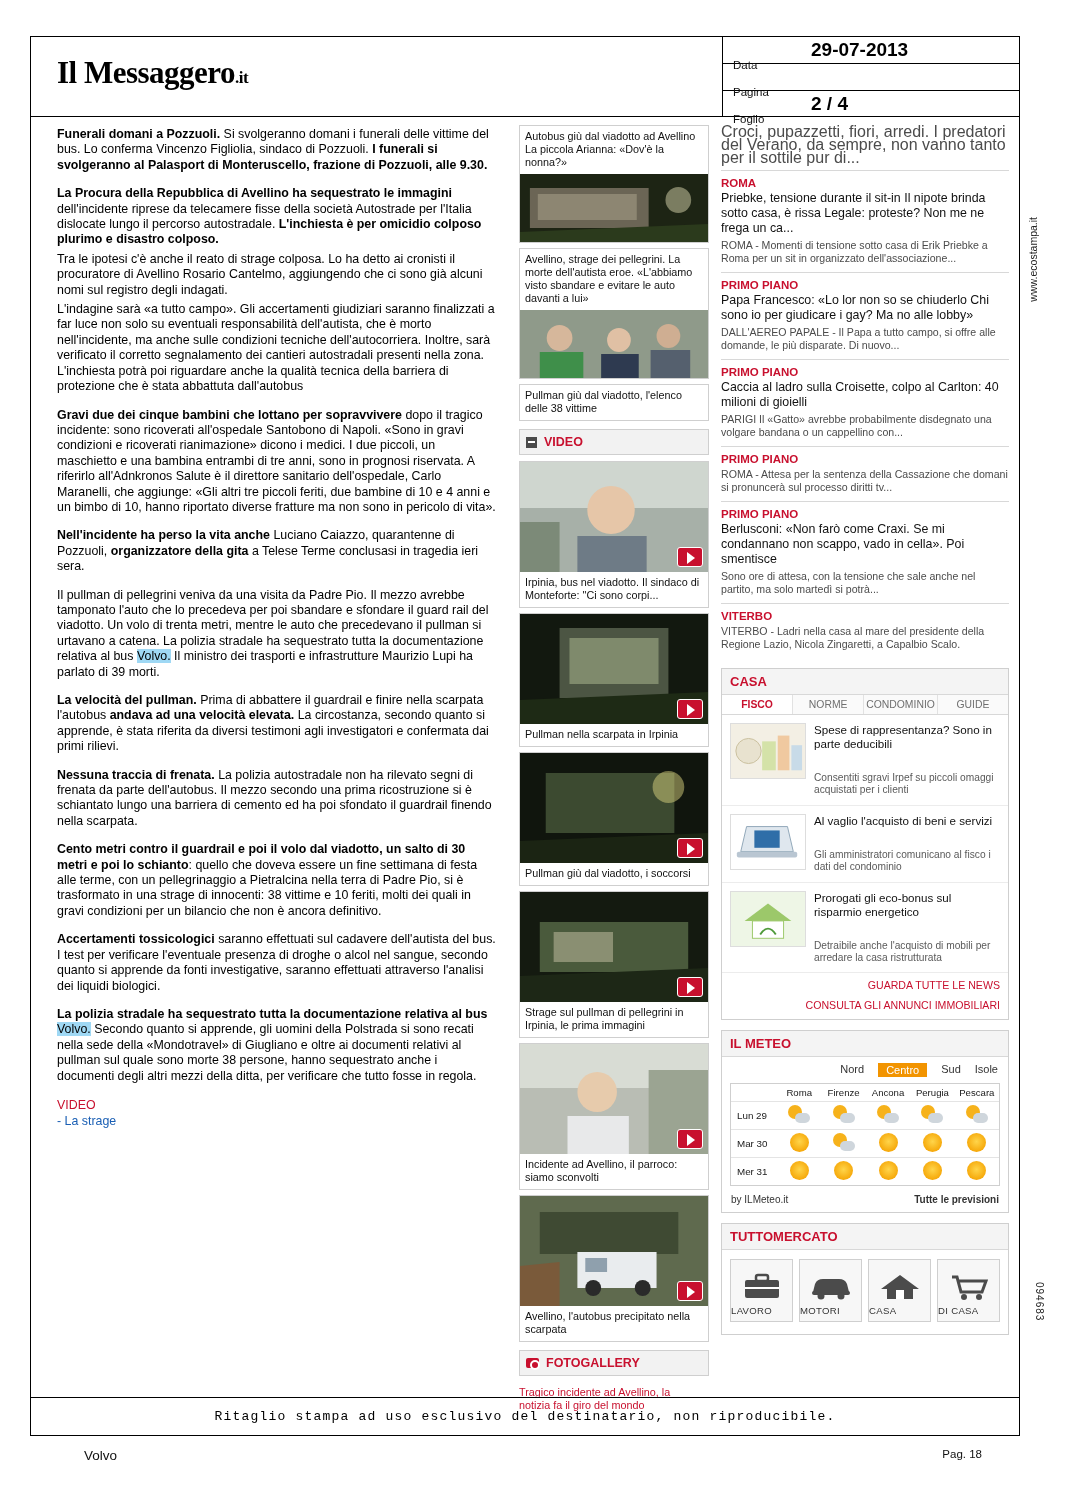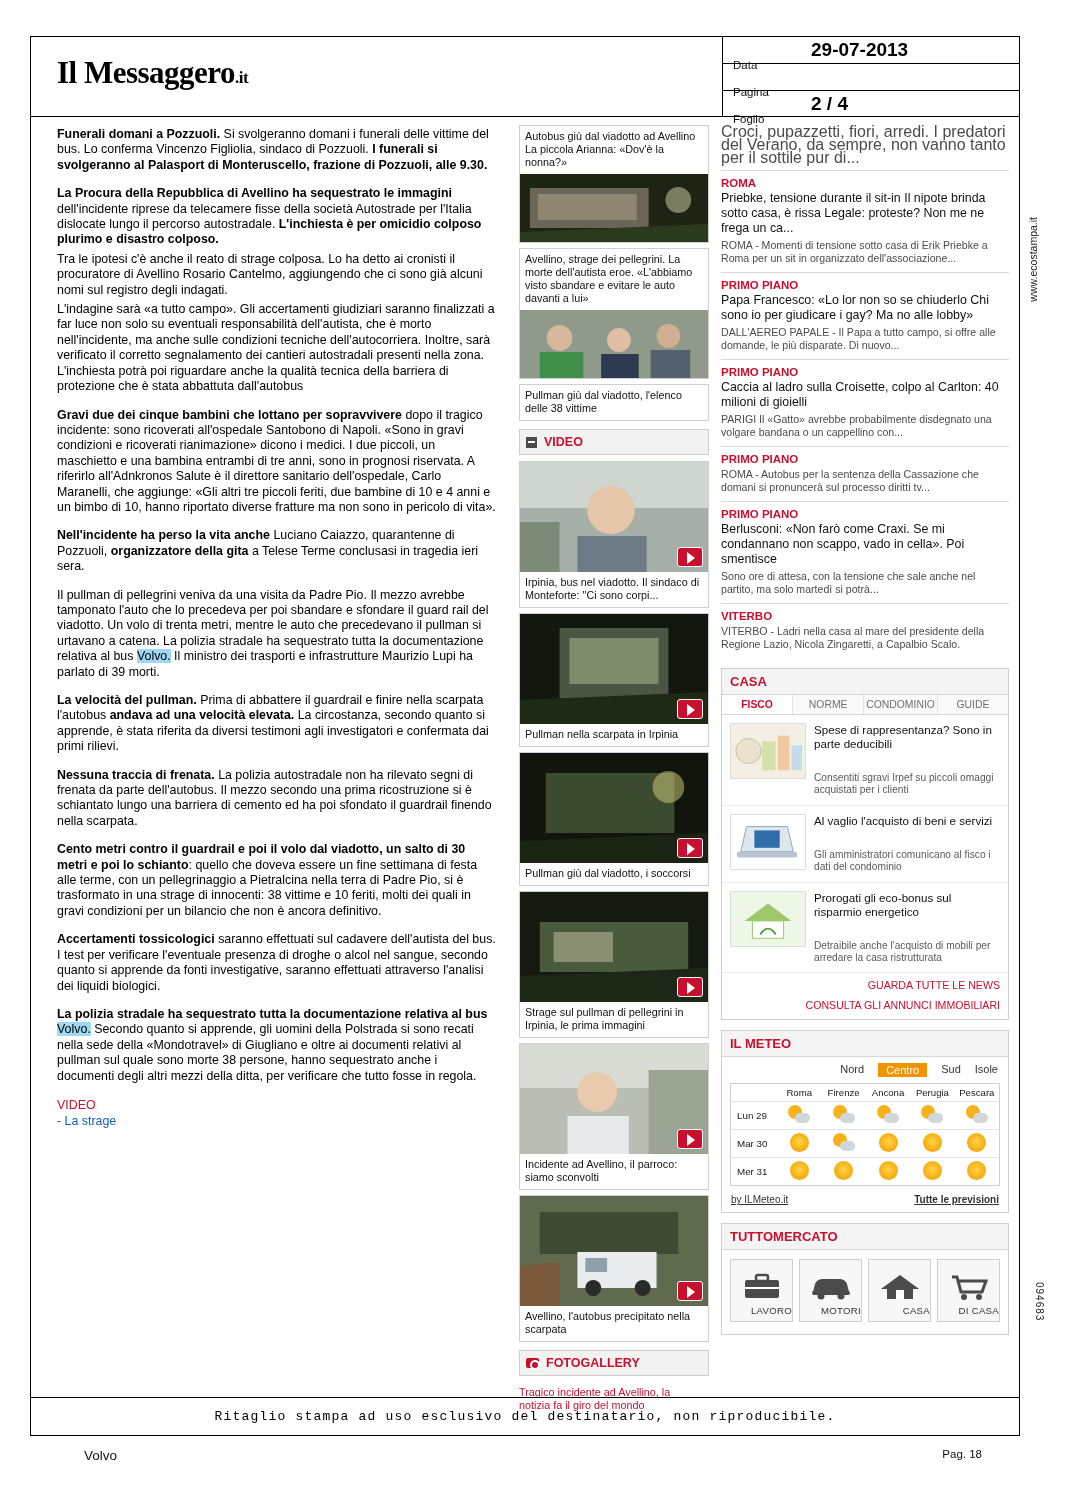--- a/index.html
+++ b/index.html
@@ -100,25 +100,25 @@
   .meteo-tabs .on { background:#f29400; color:#fff; padding:1px 8px; }
   .mtable { border:1px solid #cfcfcf; margin:4px 8px 6px 8px; }
   .mhead, .mrow { display:flex; align-items:center; }
   .mhead div, .mrow div { flex:1; text-align:center; font-size:9.6px; padding:3px 0; }
   .mhead div:first-child, .mrow div:first-child { flex:0 0 46px; text-align:left; padding-left:6px; font-size:9.8px; }
   .mrow { border-top:1px solid #e4e4e4; }
   .sun { width:19px; height:19px; border-radius:50%; background:radial-gradient(circle at 50% 45%, #ffd54a 0%, #f6a90b 70%, #e08900 100%); display:inline-block; }
   .sunc { width:22px; height:19px; display:inline-block; position:relative; }
   .sunc:before { content:""; position:absolute; left:0; top:0; width:14px;height:14px;border-radius:50%;background:#f6b21b; }
   .sunc:after { content:""; position:absolute; right:0; bottom:1px; width:15px;height:10px;border-radius:7px;background:#cfd6dc; }
-  .meteofoot { display:flex; justify-content:space-between; padding:2px 9px 7px 9px; font-size:10px; color:#333;text-decoration:underline; }
+  .meteofoot { display:flex; justify-content:space-between; padding:2px 9px 7px 9px; font-size:10px; color:#333; }
   .meteofoot b { font-weight:bold; }
   
   .tmgrid { display:flex; gap:6px; padding:9px 8px 12px 8px; }
-  .tmcell { flex:1; border:1px solid #cfcfcf; background:#f7f7f7; text-align:right; padding:7px 0 5px 0; }
+  .tmcell { flex:1; border:1px solid #cfcfcf; background:#f7f7f7; text-align:left; padding:7px 0 5px 0; }
   .tmicon { height:38px; display:flex; align-items:center; justify-content:center; }
   .tmlabel { font-size:9.6px; color:#333; letter-spacing:0.3px; }
   
   .strip {
     position:absolute; left:0; right:0; bottom:0; height:38px;
     border-top:1px solid #000; display:flex; align-items:center; justify-content:center;
     font-family:"Liberation Mono", monospace; font-size:13px; letter-spacing:1.2px; color:#000;
   }
   .sidecode {
     position:absolute; right:-26px; bottom:46px;
@@ -356,21 +356,21 @@
       </div>
 
       <div class="cnews">
         <div class="ckicker">PRIMO PIANO</div>
         <div class="ctitle">Caccia al ladro sulla Croisette, colpo al Carlton: 40 milioni di gioielli</div>
         <div class="cdeck">PARIGI Il «Gatto» avrebbe probabilmente disdegnato una volgare bandana o un cappellino con...</div>
       </div>
 
       <div class="cnews">
         <div class="ckicker">PRIMO PIANO</div>
-        <div class="cdeck">ROMA - Autobus per la sentenza della Cassazione che domani si pronuncerà sul processo diritti tv...</div>
+        <div class="cdeck">ROMA - Attesa per la sentenza della Cassazione che domani si pronuncerà sul processo diritti tv...</div>
       </div>
 
       <div class="cnews">
         <div class="ckicker">PRIMO PIANO</div>
         <div class="ctitle">Berlusconi: «Non farò come Craxi. Se mi condannano non scappo, vado in cella». Poi smentisce</div>
         <div class="cdeck">Sono ore di attesa, con la tensione che sale anche nel partito, ma solo martedì si potrà...</div>
       </div>
 
       <div class="cnews" style="border-bottom:none">
         <div class="ckicker">VITERBO</div>

